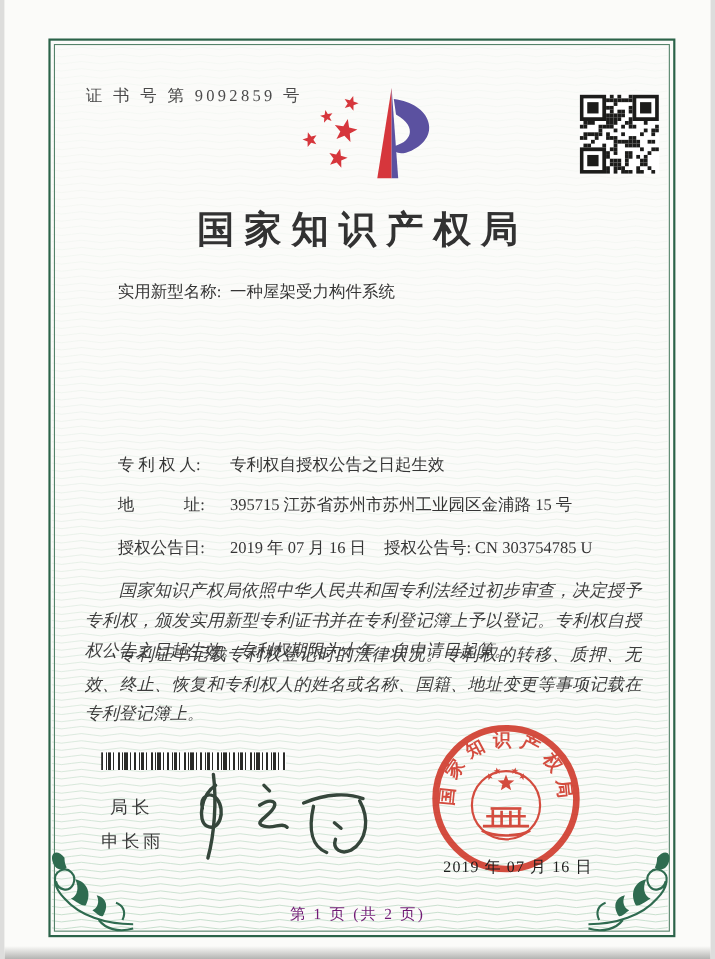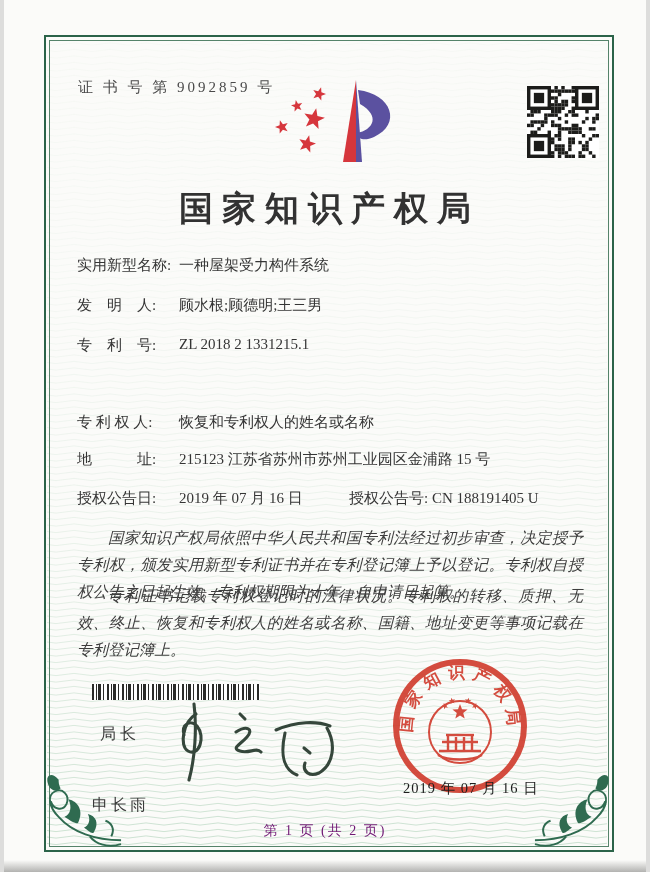--- a/index.html
+++ b/index.html
@@ -17,31 +17,31 @@
   #waves{position:absolute; left:43px; top:38px; width:560px; height:807px; z-index:0;}
   
   .cert-no{position:absolute; left:74px; top:78px; font-size:15px; letter-spacing:3px; color:#4a4a4a; z-index:2;}
   #logo{position:absolute; left:252px; top:74px; width:150px; height:96px; z-index:2;}
   #qr{position:absolute; left:523px; top:86px; width:72px; height:72px; z-index:2; background:#fff;}
   .title{position:absolute; left:0; top:186px; width:100%; text-align:center;
     font-size:34px; font-weight:700; letter-spacing:9px; padding-left:9px;
     box-sizing:border-box; color:#323232; z-index:2;}
   
   .row{position:absolute; left:73px; font-size:15px; color:#353535; white-space:nowrap; z-index:2;}
-  .lbl{display:inline-block; width:98px; vertical-align:top;}
+  .lbl{display:inline-block; width:98px; vertical-align:top;margin-left:30px;}
   .val{margin-left:4px;}
   .pair2{position:absolute; left:272px; top:0; white-space:nowrap;}
   
   .para{position:absolute; left:73px; width:506px; font-size:15.5px; line-height:27px;
     text-indent:2em; font-style:italic; color:#3d3d3d; text-align:justify; z-index:2;}
   
   .barcode{position:absolute; left:88px; top:684px; width:168px; height:16px; z-index:2;
     background:repeating-linear-gradient(90deg,#2a2a28 0 2px,#ffffff 2px 4px,#2a2a28 4px 5px,#ffffff 5px 6px,#2a2a28 6px 9px,#ffffff 9px 11px,#2a2a28 11px 12px,#ffffff 12px 15px);}
   .director-title{position:absolute; left:96px; top:724px; font-size:16px; letter-spacing:4px; color:#3a3a3a; z-index:2;}
-  .director-name{position:absolute; left:88px; top:755px; font-size:16px; letter-spacing:3px; color:#3a3a3a; z-index:2;margin-top:40px;}
+  .director-name{position:absolute; left:88px; top:755px; font-size:16px; letter-spacing:3px; color:#3a3a3a; z-index:2;}
   #signature{position:absolute; left:162px; top:700px; width:185px; height:92px; z-index:3;}
   #seal{position:absolute; left:386px; top:656px; width:140px; height:140px; z-index:3; opacity:.88;}
   .seal-date{position:absolute; left:399px; top:779px; font-size:14.5px; letter-spacing:1px; color:#1d1d1d; z-index:4;}
   .footer{position:absolute; left:0; top:822px; width:100%; text-align:center;
     font-size:14px; letter-spacing:2px; color:#701a75; z-index:2;}
   .ornament{position:absolute; width:78px; height:78px; z-index:2;}
   .orn-right{left:529px; top:772px;}
   .orn-left{left:41px; top:772px;}
   .scan-shadow{position:absolute; left:0; bottom:0; width:100%; height:12px; z-index:6;
     background:linear-gradient(180deg, rgba(120,120,118,0) 0%, rgba(90,90,88,.45) 100%);}
@@ -336,35 +336,29 @@
       <rect x="48" y="0" width="24" height="24" fill="#1c1c1a"></rect>
       <rect x="51.42857142857142" y="3.4285714285714284" width="17.142857142857142" height="17.142857142857142" fill="#ffffff"></rect>
       <rect x="54.857142857142854" y="6.857142857142857" width="10.285714285714285" height="10.285714285714285" fill="#1c1c1a"></rect>
     </svg>
 
   <div class="title">国家知识产权局</div>
 
   <div class="row" style="top:256px">
     <span class="lbl">实用新型名称:</span><span class="val">一种屋架受力构件系统</span>
   </div>
-  <div class="row" style="top:296px">
-    <span class="lbl">发　明　人:</span><span class="val">顾水根;顾德明;王三男</span>
-  </div>
-  <div class="row" style="top:336px">
-    <span class="lbl">专　利　号:</span><span class="val">ZL 2018 2 1331215.1</span>
-  </div>
   <div class="row" style="top:413px">
-    <span class="lbl">专 利 权 人:</span><span class="val">恢复和专利权人的姓名或名称</span>
+    <span class="lbl">专 利 权 人:</span><span class="val">专利权自授权公告之日起生效</span>
   </div>
   <div class="row" style="top:450px">
-    <span class="lbl">地　　　址:</span><span class="val">215123 江苏省苏州市苏州工业园区金浦路 15 号</span>
+    <span class="lbl">地　　　址:</span><span class="val">395715 江苏省苏州市苏州工业园区金浦路 15 号</span>
   </div>
   <div class="row" style="top:489px">
     <span class="lbl">授权公告日:</span><span class="val">2019 年 07 月 16 日</span>
-    <span class="pair2"><span>授权公告号:</span> <span>CN 188191405 U</span></span>
+    <span class="pair2"><span>授权公告号:</span> <span>CN 303754785 U</span></span>
   </div>
 
   <div class="para" style="top:524px">国家知识产权局依照中华人民共和国专利法经过初步审查，决定授予专利权，颁发实用新型专利证书并在专利登记簿上予以登记。专利权自授权公告之日起生效。专利权期限为十年，自申请日起算。</div>
   <div class="para" style="top:582px">专利证书记载专利权登记时的法律状况。专利权的转移、质押、无效、终止、恢复和专利权人的姓名或名称、国籍、地址变更等事项记载在专利登记簿上。</div>
 
   <div class="barcode"></div>
 
   <div class="director-title">局长</div>
   <div class="director-name">申长雨</div>
 

